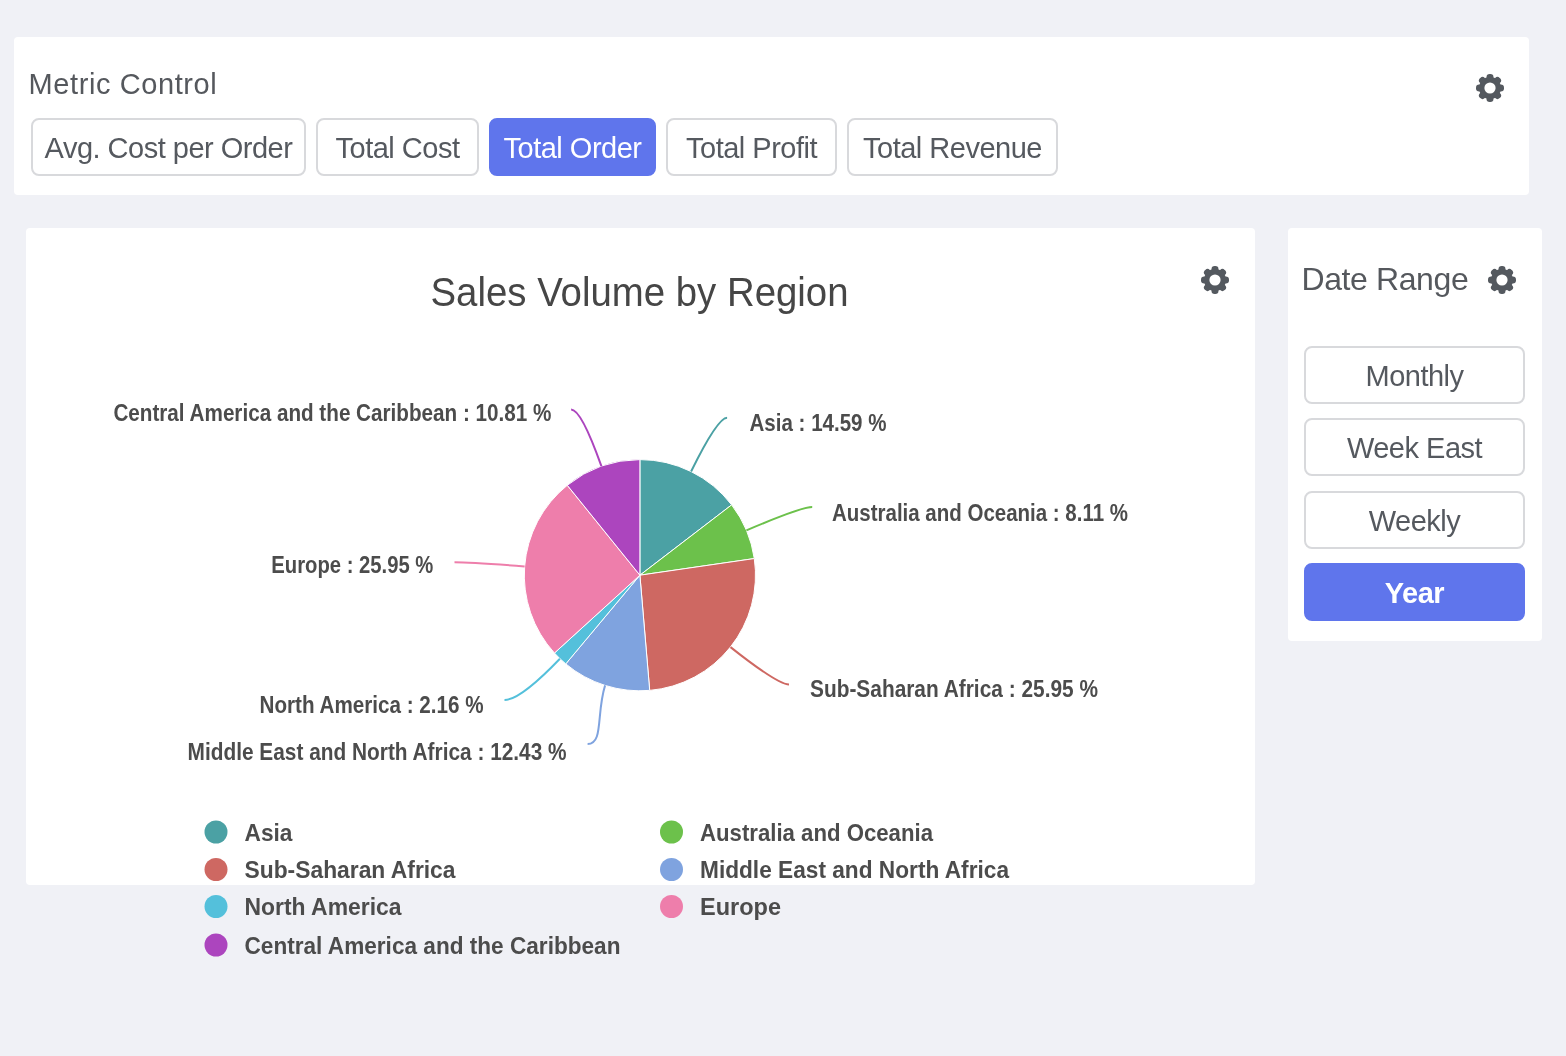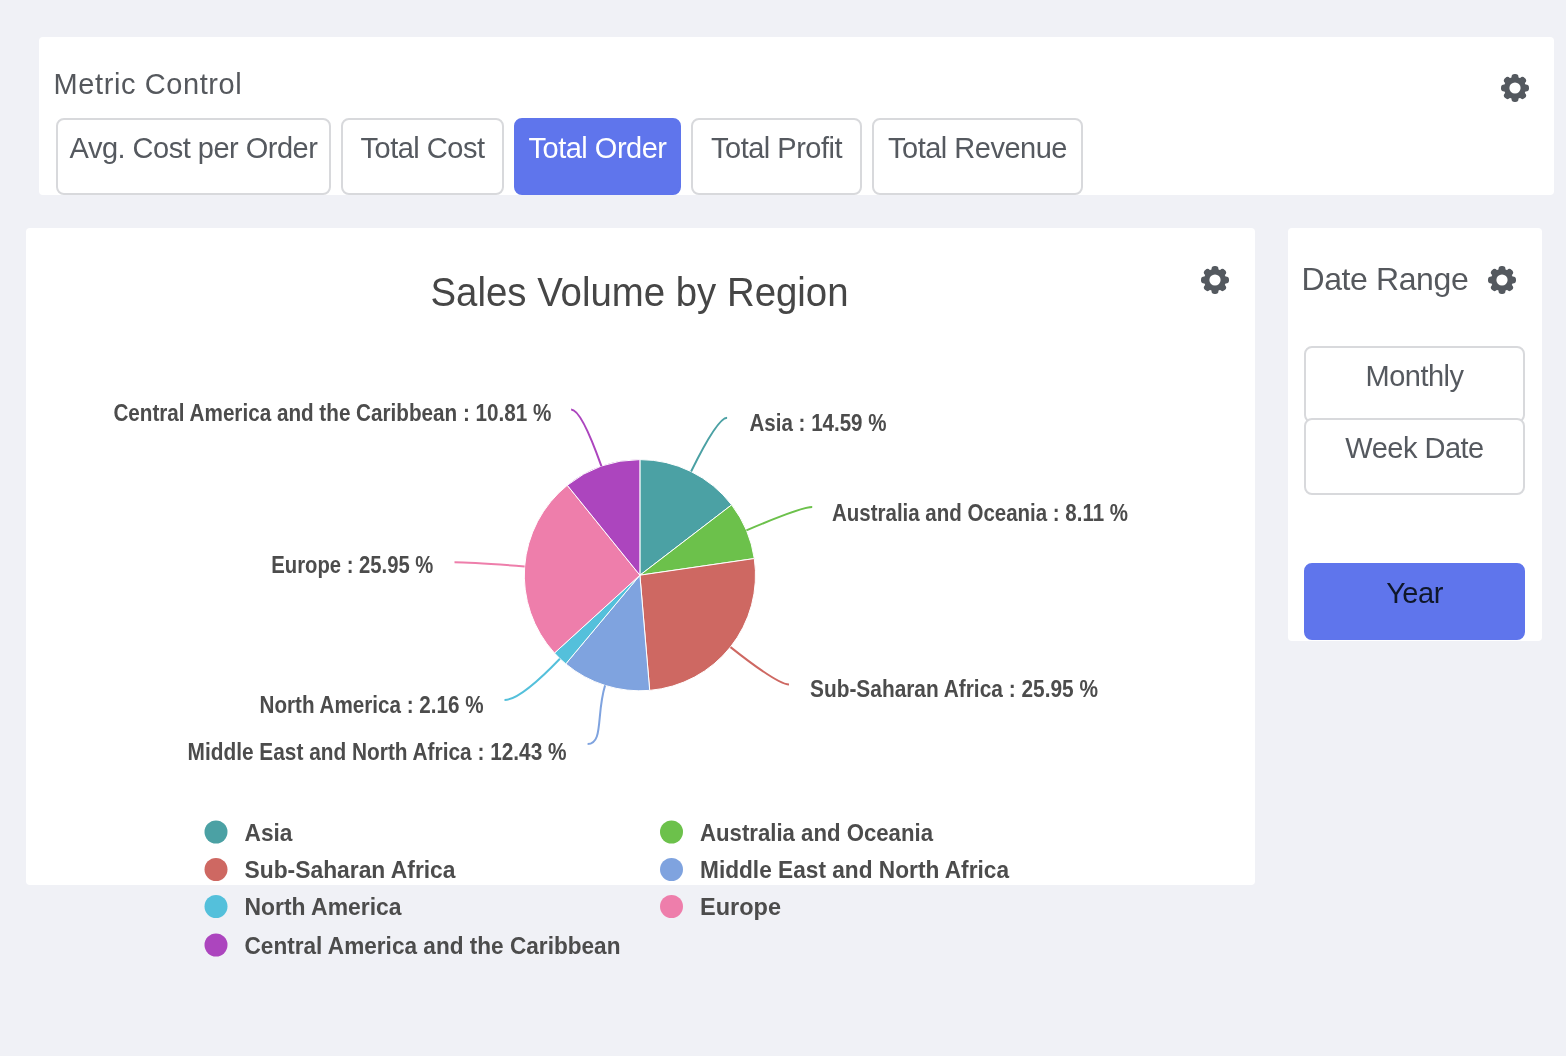--- a/index.html
+++ b/index.html
@@ -1,22 +1,22 @@
 <!DOCTYPE html>
 <html><head><meta charset="utf-8"><style>
 * { margin:0; padding:0; box-sizing:border-box; }
 html,body { width:1566px; height:1056px; background:#f0f1f6; font-family:"Liberation Sans", sans-serif; position:relative; overflow:hidden; }
 .card { position:absolute; background:#fff; border-radius:4px; }
 .ctitle { position:absolute; font-size:29px; letter-spacing:0.6px; color:#55585d; white-space:nowrap; }
-.btn { position:absolute; height:77px; line-height:57px; text-align:center; font-size:29px; letter-spacing:-0.5px; color:#55595f; border:2px solid #d8d9dc; border-radius:8px; background:#fff; white-space:nowrap; }
+.btn { position:absolute; height:58px; line-height:57px; text-align:center; font-size:29px; letter-spacing:-0.5px; color:#55595f; border:2px solid #d8d9dc; border-radius:8px; background:#fff; white-space:nowrap; }
 .dbtn { left:16px; width:221px;margin-top:36px; }
-.btn.act { background:#5f75ec; color:#0f172a; border-color:#5f75ec; }
+.btn.act { background:#5f75ec; color:#ffffff; border-color:#5f75ec;font-weight:bold; }
 .lbl { font-size:24px; font-weight:bold; fill:#4c4c4c; }
 </style></head><body>
-<div class="card" style="left:39px;top:37px;width:1515px;height:158px">
+<div class="card" style="left:14px;top:37px;width:1515px;height:158px">
   <div class="ctitle" style="left:14.5px;top:31px">Metric Control</div>
   <div style="position:absolute;left:17px;top:81px;height:61px;white-space:nowrap">
     <div class="btn" style="position:relative;display:inline-block;vertical-align:top;margin-right:10px;width:275px;">Avg. Cost per Order</div><div class="btn" style="position:relative;display:inline-block;vertical-align:top;margin-right:10px;width:163px;">Total Cost</div><div class="btn" style="position:relative;display:inline-block;vertical-align:top;margin-right:10px;width:167px;background:#5f75ec;color:#fff;border-color:#5f75ec;">Total Order</div><div class="btn" style="position:relative;display:inline-block;vertical-align:top;margin-right:10px;width:171px;">Total Profit</div><div class="btn" style="position:relative;display:inline-block;vertical-align:top;margin-right:10px;width:211px;">Total Revenue</div>
   </div>
   <svg style="position:absolute;left:1462px;top:37px" width="28" height="28" viewBox="0 0 28 28">
       <g transform="translate(14,14)">
         <circle r="11" fill="#54595f"></circle>
         <rect x="-3.5" y="-14" width="7" height="6.6" rx="3.2" transform="rotate(0)" fill="#54595f"></rect>
         <rect x="-3.5" y="-14" width="7" height="6.6" rx="3.2" transform="rotate(45)" fill="#54595f"></rect>
         <rect x="-3.5" y="-14" width="7" height="6.6" rx="3.2" transform="rotate(90)" fill="#54595f"></rect>
@@ -79,21 +79,22 @@
         <rect x="-3.5" y="-14" width="7" height="6.6" rx="3.2" transform="rotate(225)" fill="#54595f"></rect>
         <rect x="-3.5" y="-14" width="7" height="6.6" rx="3.2" transform="rotate(270)" fill="#54595f"></rect>
         <rect x="-3.5" y="-14" width="7" height="6.6" rx="3.2" transform="rotate(315)" fill="#54595f"></rect>
         <circle r="5.6" fill="#fff"></circle>
       </g>
     </svg>
 </div>
 <div class="card" style="left:1288px;top:228px;width:254px;height:413px">
   <div class="ctitle" style="left:13.5px;top:33px;font-size:32px;letter-spacing:-0.4px">Date Range</div>
   <div class="btn dbtn" style="top:81.5px">Monthly</div>
-    <div class="btn dbtn" style="top:154px">Week Date</div>
+    <div class="btn dbtn" style="top:154px">Week East</div>
+    <div class="btn dbtn" style="top:226.5px">Weekly</div>
     <div class="btn dbtn act" style="top:299px">Year</div>
   <svg style="position:absolute;left:200px;top:38px" width="28" height="28" viewBox="0 0 28 28">
       <g transform="translate(14,14)">
         <circle r="11" fill="#54595f"></circle>
         <rect x="-3.5" y="-14" width="7" height="6.6" rx="3.2" transform="rotate(0)" fill="#54595f"></rect>
         <rect x="-3.5" y="-14" width="7" height="6.6" rx="3.2" transform="rotate(45)" fill="#54595f"></rect>
         <rect x="-3.5" y="-14" width="7" height="6.6" rx="3.2" transform="rotate(90)" fill="#54595f"></rect>
         <rect x="-3.5" y="-14" width="7" height="6.6" rx="3.2" transform="rotate(135)" fill="#54595f"></rect>
         <rect x="-3.5" y="-14" width="7" height="6.6" rx="3.2" transform="rotate(180)" fill="#54595f"></rect>
         <rect x="-3.5" y="-14" width="7" height="6.6" rx="3.2" transform="rotate(225)" fill="#54595f"></rect>

